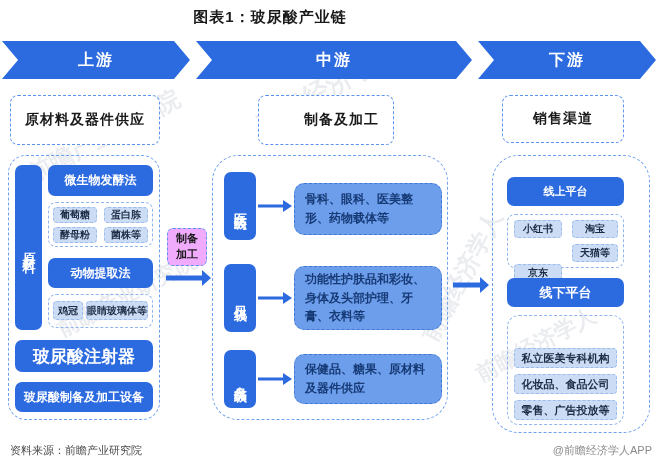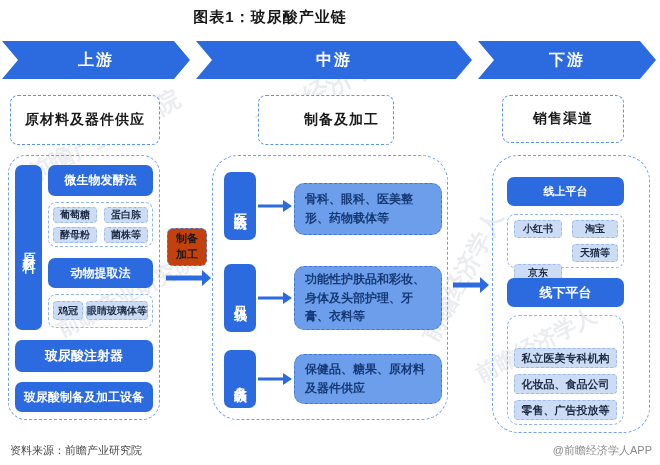--- a/index.html
+++ b/index.html
@@ -33,21 +33,21 @@
 
   .chipbox { position:absolute; border:1.2px dashed #8fb4ee; border-radius:8px; }
   .chip { position:absolute; background:#ccdcf5; border:1px dashed #9bbcec; border-radius:4px;
           display:flex; align-items:center; justify-content:center;
           font-size:10px; font-weight:bold; color:#1c2c44; }
 
   .desc { position:absolute; background:#6d9eeb; border:1.2px dashed #3f77d6; border-radius:10px;
           color:#163a75; font-size:12px; font-weight:bold; line-height:1.55;
           display:flex; align-items:center; padding:6px 10px; text-align:left; }
 
-  .connector { position:absolute; background:#c2410c; border:1.2px dashed #5b93ee; border-radius:6px;
+  .connector { position:absolute; background:#f0abfc; border:1.2px dashed #5b93ee; border-radius:6px;
                display:flex; flex-direction:column; align-items:center; justify-content:center;
                font-size:11px; font-weight:bold; color:#1a1a1a; line-height:1.45; }
 
   .arrow { position:absolute; }
   .arrow .shaft { position:absolute; left:0; top:50%; transform:translateY(-50%);
                   background:#2c6ae0; width:calc(100% - 9px); }
   .arrow .head  { position:absolute; right:0; top:50%; transform:translateY(-50%);
                   width:0; height:0; border-left:9px solid #2c6ae0; }
   .arrow.big  { height:16px; } .arrow.big .shaft { height:5px; }
   .arrow.big  .head { border-top:8px solid transparent; border-bottom:8px solid transparent; }
@@ -92,21 +92,21 @@
   <div class="chip" style="left:104px; top:207px; width:44px; height:16px;">蛋白胨</div>
   <div class="chip" style="left:53px;  top:227px; width:44px; height:16px;">酵母粉</div>
   <div class="chip" style="left:104px; top:227px; width:44px; height:16px;">菌株等</div>
 
   <div class="blue" style="left:48px; top:258px; width:105px; height:30px; font-size:12px;">动物提取法</div>
 
   <div class="chipbox" style="left:48px; top:294px; width:105px; height:34px;"></div>
   <div class="chip" style="left:53px; top:301px; width:30px; height:19px;">鸡冠</div>
   <div class="chip" style="left:86px; top:301px; width:62px; height:19px;">眼睛玻璃体等</div>
 
-  <div class="blue" style="left:15px; top:340px; width:138px; height:32px; font-size:13px;">玻尿酸注射器</div>
+  <div class="blue" style="left:15px; top:340px; width:138px; height:32px; font-size:17px;">玻尿酸注射器</div>
   <div class="blue" style="left:15px; top:382px; width:138px; height:30px; font-size:12px;">玻尿酸制备及加工设备</div>
 
   <div class="connector" style="left:167px; top:228px; width:40px; height:38px;">
     <span>制备</span>
     <span>加工</span>
   </div>
   <div class="arrow big" style="left:166px; top:270px; width:45px;">
     <span class="shaft"></span>
     <span class="head"></span>
   </div>

